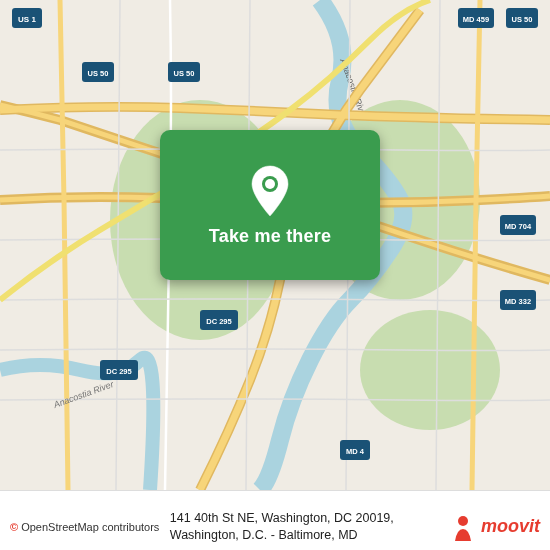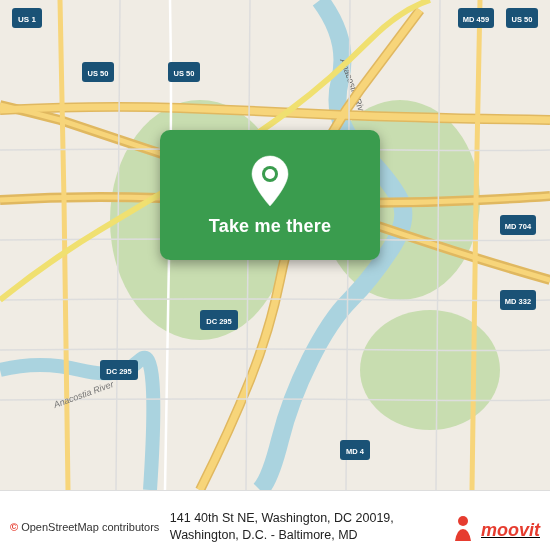--- a/index.html
+++ b/index.html
@@ -27,21 +27,21 @@
       position: absolute;
       top: 0; left: 0;
     }
 
     
     #take-me-there-card {
       position: absolute;
       top: 130px;
       left: 160px;
       width: 220px;
-      height: 130px;
+      height: 150px;
       background-color: #3a9c4e;
       border-radius: 10px;
       display: flex;
       flex-direction: column;
       align-items: center;
       justify-content: center;
       cursor: pointer;
       box-shadow: 0 4px 12px rgba(0,0,0,0.35);
     }
 
@@ -84,23 +84,22 @@
     #address-text {
       font-size: 12.5px;
       color: #222;
       flex: 1;
       margin-right: 8px;
       line-height: 1.35;
     }
 
     #moovit-logo {
       display: flex;
-      align-items: flex-end;
+      align-items: center;
       flex-shrink: 0;
-      text-decoration: underline;
     }
 
     #moovit-icon {
       width: 28px;
       height: 28px;
       margin-right: 4px;
     }
 
     #moovit-text {
       font-size: 18px;

